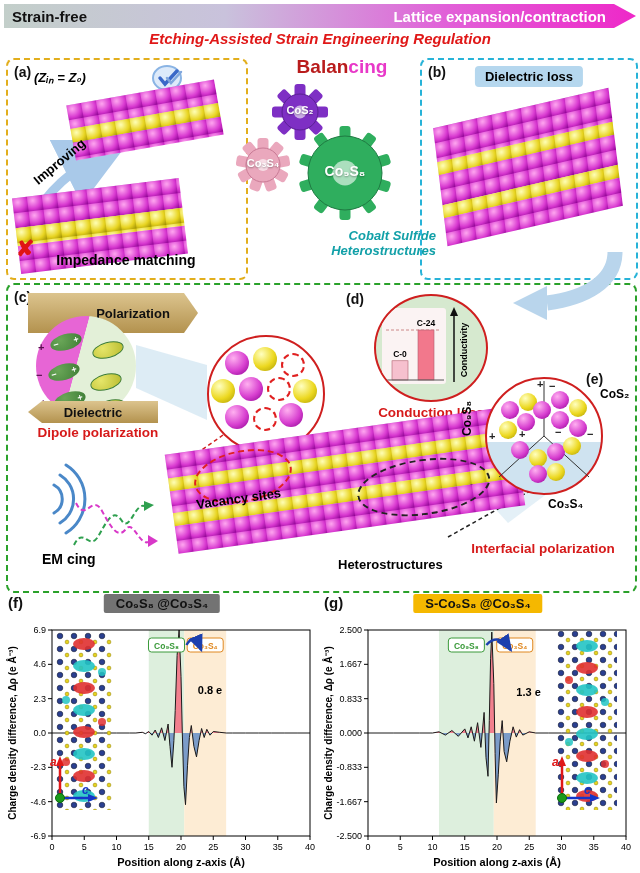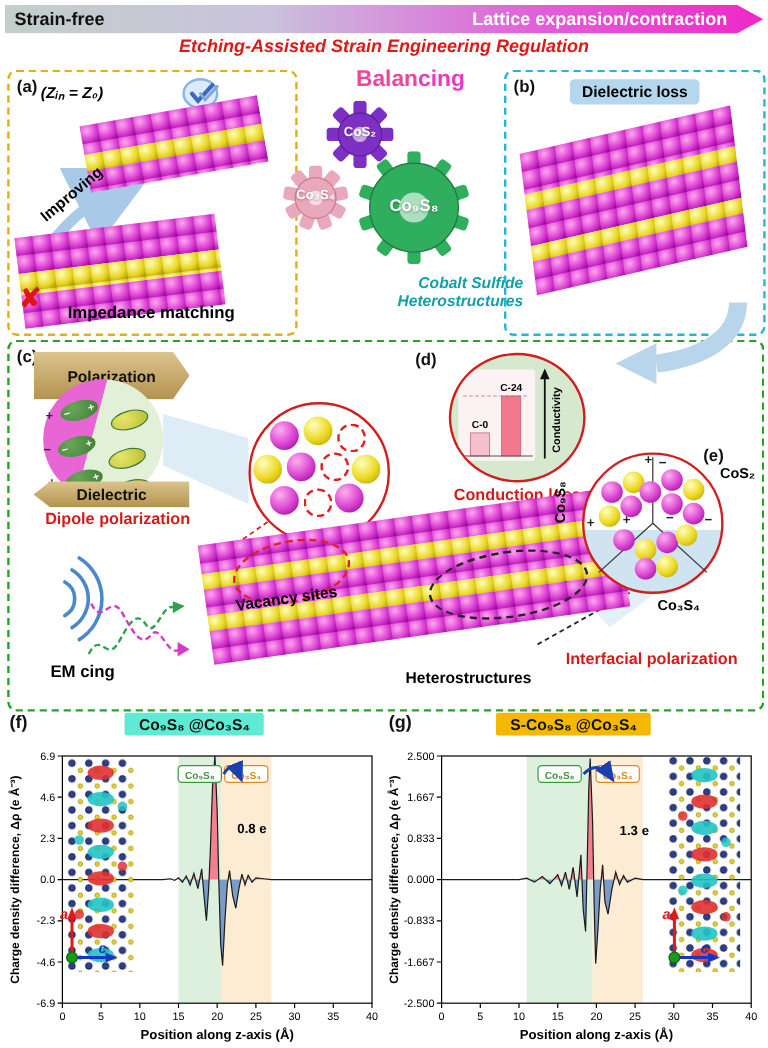--- a/index.html
+++ b/index.html
@@ -32,21 +32,21 @@
   .oval{position:absolute;border-radius:50%;}
   .sign{position:absolute;font-weight:bold;font-size:11px;line-height:10px;color:#222;}
   .dip{position:absolute;border-radius:50%;display:flex;align-items:center;justify-content:space-between;
     padding:0 3px;box-sizing:border-box;font-size:9px;font-weight:bold;}
   .dip.g{background:radial-gradient(circle at 35% 30%,#6aa658,#3c7c34);color:#fff;}
   .dip.yg{background:radial-gradient(circle at 35% 30%,#e6e66a,#b9bb2e);border:1px solid #3c7c34;color:#4c5c10;}
   .gear-label{position:absolute;text-align:center;font-weight:bold;color:#fff;text-shadow:0 1px 2px rgba(0,0,0,.35);}
   .chart-panel{position:absolute;top:594px;width:312px;height:276px;background:#fff;}
   .chart-title{position:absolute;left:50%;transform:translateX(-50%);top:0;padding:2px 12px;font-weight:bold;font-size:13px;
     color:#111;border-radius:2px;white-space:nowrap;}
-  .t-f{background:#5eead4;}
+  .t-f{background:#737373;}
   .t-g{background:#f5b800;}
 </style>
 </head>
 <body>
 
 <div class="page">
 
   <div class="abs subtitle" style="left:0;top:30px;width:640px;">Etching-Assisted Strain Engineering Regulation</div>
   <div class="abs topbar" style="left:4px;top:4px;width:632px;height:24px;">
     <span class="abs b" style="left:8px;top:4px;font-size:15px;color:#111;">Strain-free</span>
@@ -78,21 +78,21 @@
     <div class="lat" style="left:8px;top:128px;width:168px;height:76px;transform:rotate(-7deg);">
       <div class="stripe m" style="height:30px;"></div>
       <div class="stripe y" style="height:18px;"></div>
       <div class="stripe m" style="height:28px;"></div>
     </div>
     <span class="abs b" style="left:8px;top:176px;font-size:22px;color:#e01414;">✘</span>
     <div class="abs b" style="left:28px;top:192px;width:180px;text-align:center;font-size:14px;">Impedance matching</div>
   </div>
 
   <div class="abs b" style="left:250px;top:56px;width:184px;text-align:center;font-size:19px;">
-    <span style="color:#ec4899;text-align:center;">Balan</span><span style="color:#e838c8;">cing</span>
+    <span style="color:#b91c1c;text-align:center;">Balan</span><span style="color:#e838c8;">cing</span>
   </div>
   <svg id="gear-cos2" class="abs" style="left:272px;top:84px;" width="56" height="56" viewBox="0 0 56 56">
       <rect x="22.5" y="0" width="11" height="13" rx="3" fill="#7e2fc4" transform="rotate(0 28 28)"></rect>
       <rect x="22.5" y="0" width="11" height="13" rx="3" fill="#7e2fc4" transform="rotate(45 28 28)"></rect>
       <rect x="22.5" y="0" width="11" height="13" rx="3" fill="#7e2fc4" transform="rotate(90 28 28)"></rect>
       <rect x="22.5" y="0" width="11" height="13" rx="3" fill="#7e2fc4" transform="rotate(135 28 28)"></rect>
       <rect x="22.5" y="0" width="11" height="13" rx="3" fill="#7e2fc4" transform="rotate(180 28 28)"></rect>
       <rect x="22.5" y="0" width="11" height="13" rx="3" fill="#7e2fc4" transform="rotate(225 28 28)"></rect>
       <rect x="22.5" y="0" width="11" height="13" rx="3" fill="#7e2fc4" transform="rotate(270 28 28)"></rect>
       <rect x="22.5" y="0" width="11" height="13" rx="3" fill="#7e2fc4" transform="rotate(315 28 28)"></rect>
@@ -151,21 +151,21 @@
       <polygon points="128,60 199,80 199,135 128,103" fill="rgba(166,205,230,0.38)"></polygon>
       <polygon points="225,160 295,160 325,200 195,200" fill="rgba(166,205,230,0.38)"></polygon>
       <polygon points="470,205 530,160 556,196 500,238" fill="rgba(166,205,230,0.30)"></polygon>
       <line x1="215" y1="150" x2="175" y2="178" stroke="#d02020" stroke-width="1.5" stroke-dasharray="4 3"></line>
       <line x1="290" y1="152" x2="242" y2="182" stroke="#d02020" stroke-width="1.5" stroke-dasharray="4 3"></line>
       <line x1="415" y1="232" x2="490" y2="182" stroke="#222" stroke-width="1.5" stroke-dasharray="4 3"></line>
       <line x1="440" y1="252" x2="522" y2="206" stroke="#222" stroke-width="1.5" stroke-dasharray="4 3"></line>
     </svg>
     <span class="abs panel-label" style="left:6px;top:4px;">(c)</span>
 
-    <div class="tan-arrow ar-r abs" style="left:20px;top:8px;width:130px;height:40px;">Polarization</div>
+    <div class="tan-arrow ar-r abs" style="left:20px;top:8px;width:130px;height:40px;padding-left:40px;">Polarization</div>
     <div id="dipole-circle" class="circ" style="left:28px;top:31px;width:100px;height:100px;background:linear-gradient(105deg,#e765d5 42%,#e3f0d8 42.5%);">
         <span class="sign" style="left: 2px; top: 26px; color: rgb(90, 16, 80);">+</span>
         <span class="sign" style="left: 0px; top: 54px; color: rgb(90, 16, 80);">−</span>
         <span class="sign" style="left: 4px; top: 82px; color: rgb(90, 16, 80);">+</span>
         <div class="dip g" style="left: 14px; top: 18px; width: 32px; height: 16px; transform: rotate(-15deg);">
           <span>−</span>
           <span>+</span>
         </div>
         <div class="dip g" style="left: 12px; top: 48px; width: 32px; height: 16px; transform: rotate(-15deg);">
           <span>−</span>

